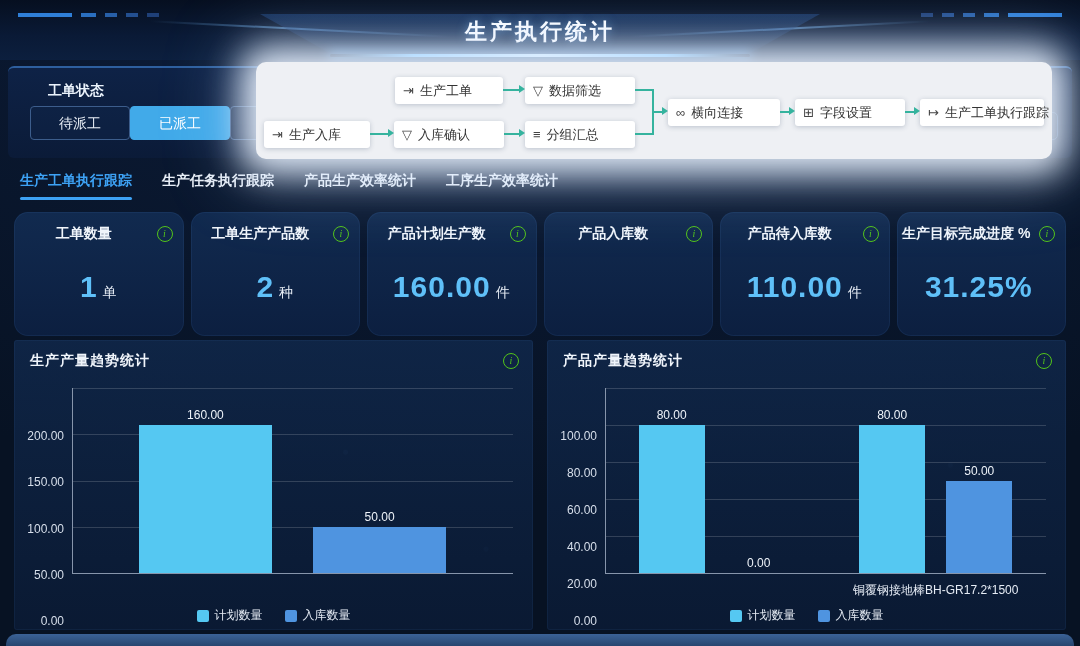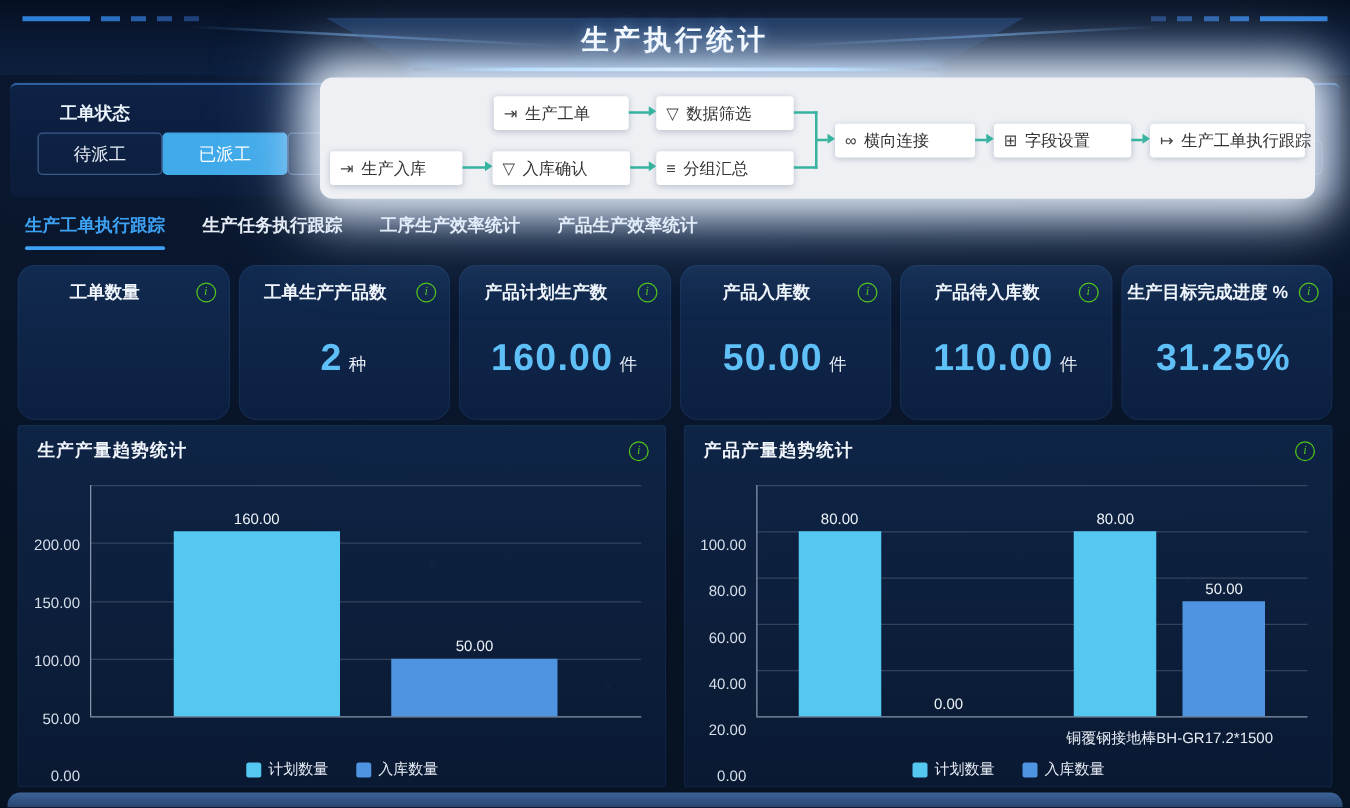--- a/index.html
+++ b/index.html
@@ -186,43 +186,43 @@
     <div class="wf-head" style="left:406px; top:45px;"></div>
     <div class="wf-line" style="left:524px; top:49px; width:9px;"></div>
     <div class="wf-head" style="left:533px; top:45px;"></div>
     <div class="wf-line" style="left:649px; top:49px; width:9px;"></div>
     <div class="wf-head" style="left:658px; top:45px;"></div>
   </div>
 
   <div class="tabs">
     <div class="tab active">生产工单执行跟踪</div>
     <div class="tab">生产任务执行跟踪</div>
+    <div class="tab">产品生产效率统计</div>
     <div class="tab">工序生产效率统计</div>
-    <div class="tab">产品生产效率统计</div>
   </div>
 
   <div class="kpis">
     <div class="kpi">
       <div class="kpi-title">工单数量</div>
       <div class="kpi-info"><span class="info-icon">i</span></div>
+      <div class="kpi-value"><span>1</span><span class="unit">单</span></div>
     </div>
     <div class="kpi">
       <div class="kpi-title">工单生产产品数</div>
       <div class="kpi-info"><span class="info-icon">i</span></div>
       <div class="kpi-value"><span>2</span><span class="unit">种</span></div>
     </div>
     <div class="kpi">
       <div class="kpi-title">产品计划生产数</div>
       <div class="kpi-info"><span class="info-icon">i</span></div>
       <div class="kpi-value"><span>160.00</span><span class="unit">件</span></div>
     </div>
     <div class="kpi">
       <div class="kpi-title">产品入库数</div>
       <div class="kpi-info"><span class="info-icon">i</span></div>
-      <div class="kpi-value"><span>50.00</span><span class="unit">件</span></div>
     </div>
     <div class="kpi">
       <div class="kpi-title">产品待入库数</div>
       <div class="kpi-info"><span class="info-icon">i</span></div>
       <div class="kpi-value"><span>110.00</span><span class="unit">件</span></div>
     </div>
     <div class="kpi">
       <div class="kpi-title">生产目标完成进度 %</div>
       <div class="kpi-info"><span class="info-icon">i</span></div>
       <div class="kpi-value"><span>31.25%</span><span class="unit"></span></div>

